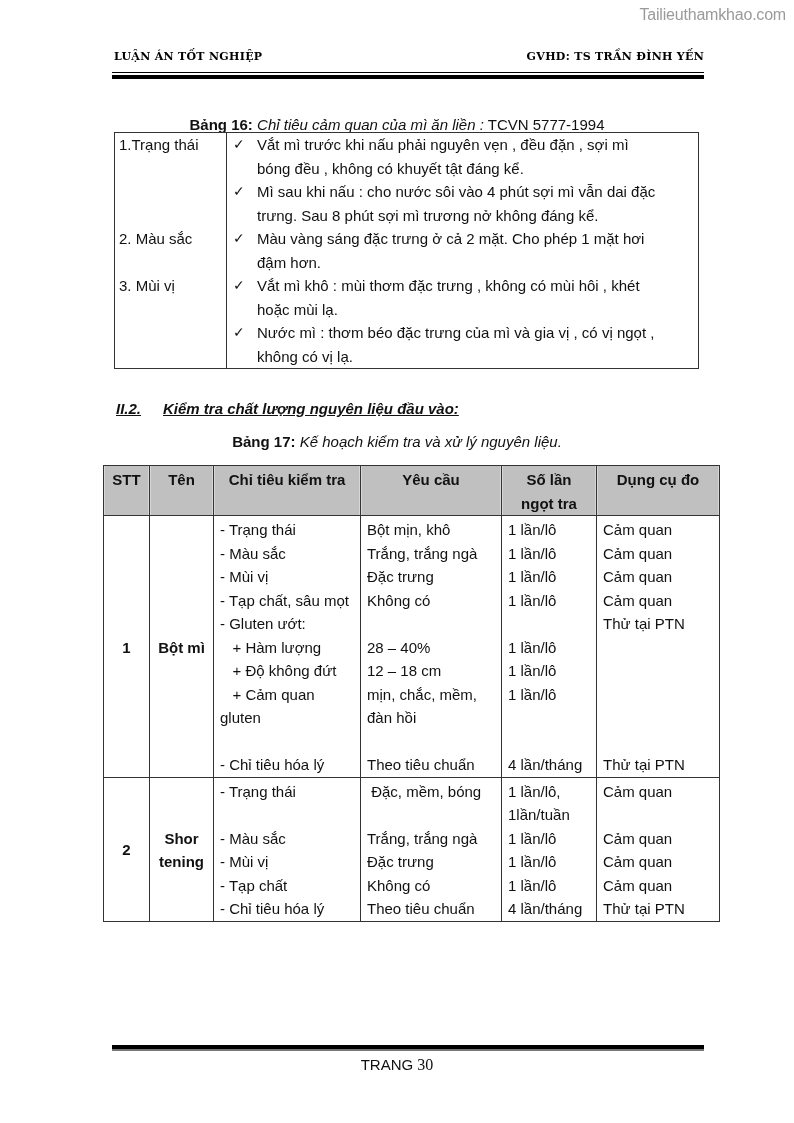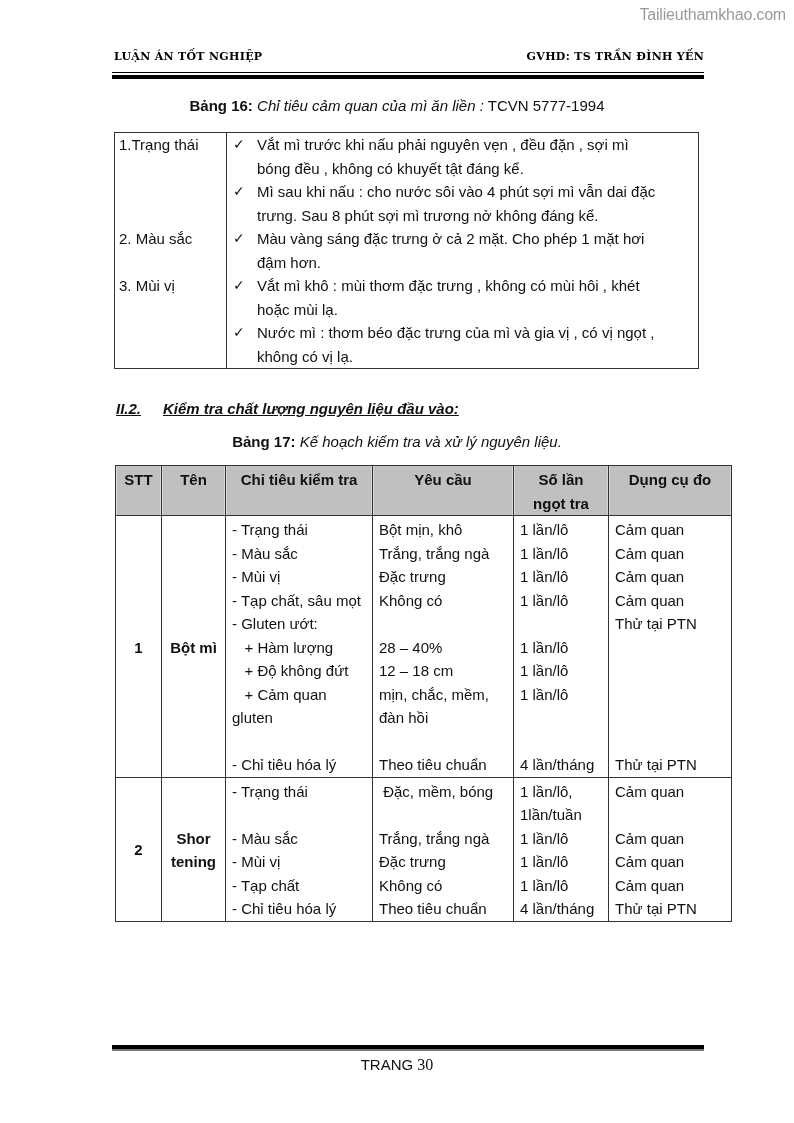--- a/index.html
+++ b/index.html
@@ -28,21 +28,21 @@
     #t16 td { border: 1px solid #333; vertical-align: top; padding: 0 4px; line-height: 23.5px; }
     #t16 .c1 { width: 103px; }
     #t16 .hdr td { text-align: center; line-height: 21px; }
     .bullet { position: relative; padding-left: 26px; }
     .bullet .chk { position: absolute; left: 2px; top: 0; font-size: 14px; }
 
     .section { position: absolute; left: 116px; top: 400px; font-size: 15px; font-weight: bold;
                font-style: italic; text-decoration: underline; }
     .section .num { margin-right: 22px; }
 
-    #t17 { left: 115px; top: 465px; width: 617px; border-radius: 9px; }
+    #t17 { left: 103px; top: 465px; width: 617px; border-radius: 9px; }
     #t17 th, #t17 td { border: 1px solid #333; padding: 0 6px; line-height: 23.5px;
                        vertical-align: top; text-align: left; }
     #t17 th { background: #c0c0c0; font-weight: bold; text-align: center; line-height: 23.5px;
               padding-top: 2px; box-shadow: inset 4px 0 0 -3px #d8d8d8, inset -4px 0 0 -3px #d8d8d8; }
     #t17 td.stt, #t17 td.ten { text-align: center; vertical-align: middle; font-weight: bold; }
     #t17 td { padding-top: 2px; }
     #t17 .line { white-space: nowrap; }
     .blank { height: 23.5px; }
 
     .rule-bottom { position: absolute; left: 112px; right: 90px; top: 1045px; }
@@ -60,21 +60,21 @@
 
 <div class="running-header">
   <span class="rh-left">LUẬN ÁN TỐT NGHIỆP</span>
   <span class="rh-right">GVHD: TS TRẦN ĐÌNH YẾN</span>
 </div>
 <div class="rule-top">
   <div class="thin"></div>
     <div class="thick"></div>
 </div>
 
-<div class="caption" style="top:97px;">
+<div class="caption" style="top:116px;">
   <b>Bảng 16:</b>
   <i>Chỉ tiêu cảm quan của mì ăn liền :</i>
   <span>TCVN 5777-1994</span>
 </div>
 
 <table id="t16">
   <tbody>
   <tr>
     <td class="c1">
       <div>1.Trạng thái</div>

